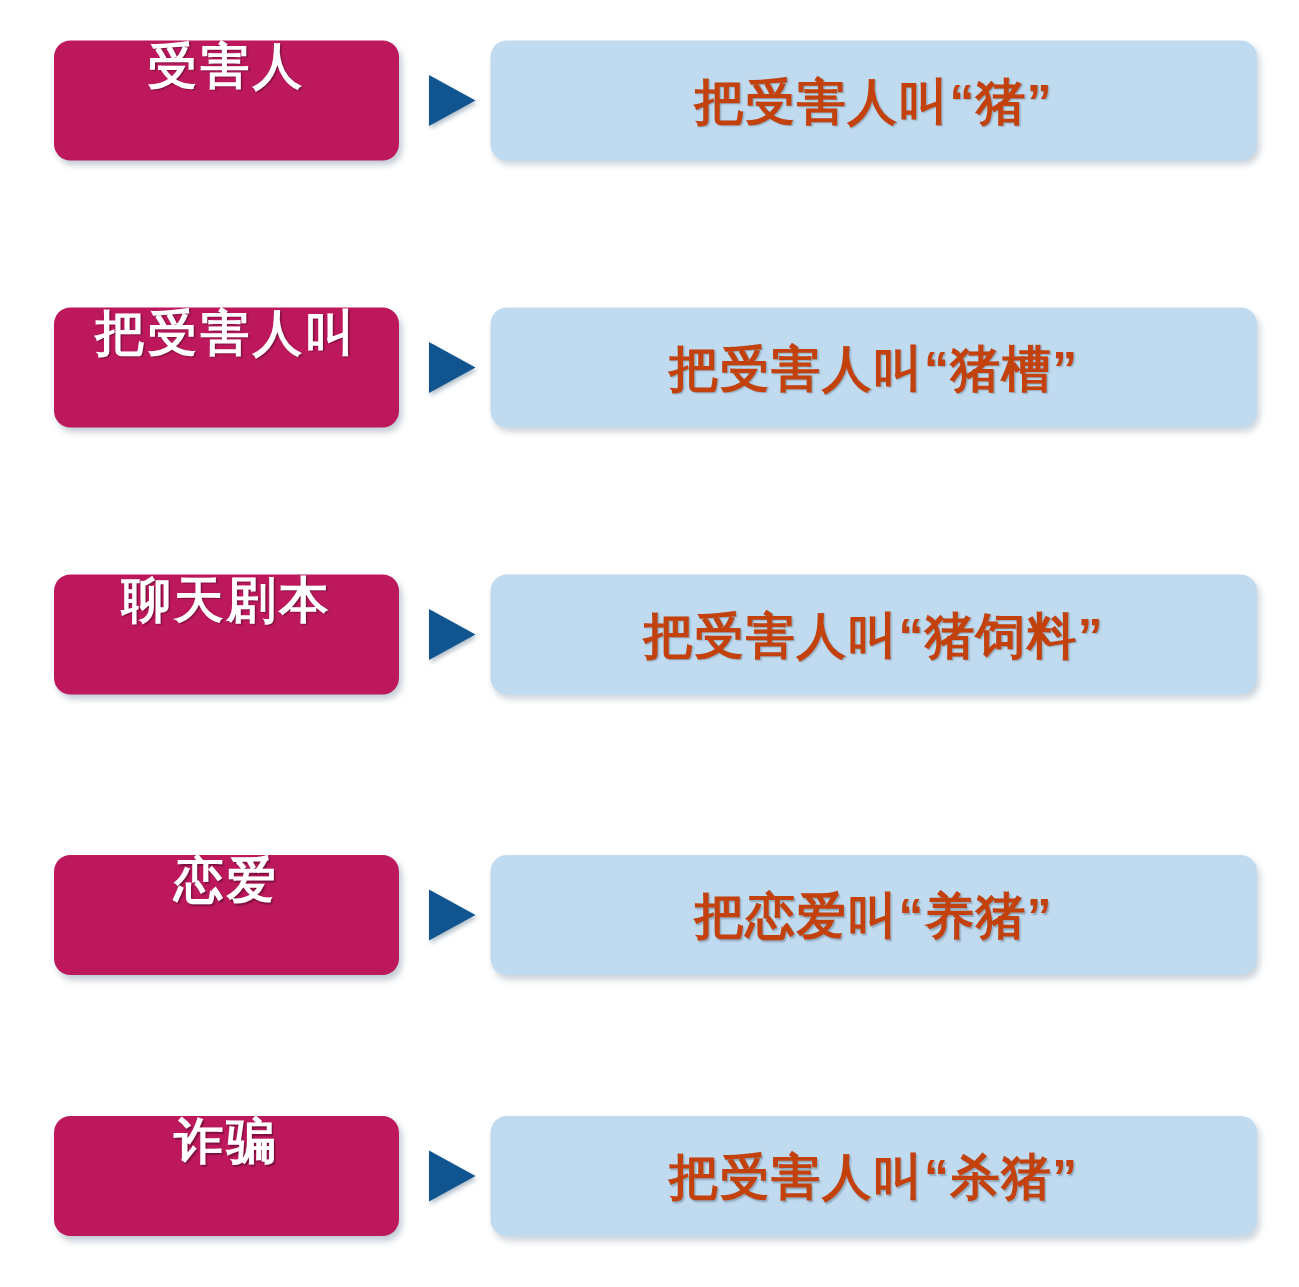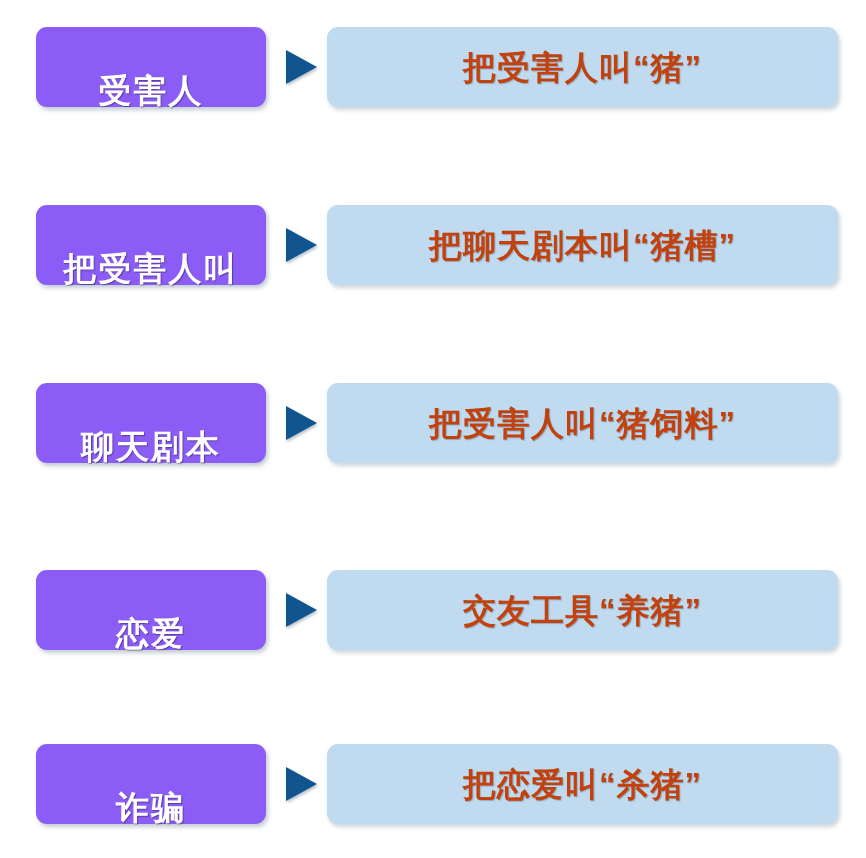--- a/index.html
+++ b/index.html
@@ -30,25 +30,25 @@
     display: flex;
     align-items: center;
   }
 
   .term-box {
     position: absolute;
     left: 36px;
     top: 0;
     width: 230px;
     height: 80px;
-    background: #8b5cf6;
+    background: #be185d;
     border-radius: 11px;
     box-shadow: 2px 3px 4px rgba(120, 140, 160, 0.45);
     display: flex;
-    align-items: flex-end;
+    align-items: flex-start;
     justify-content: center;
     box-sizing: border-box;
   }
 
   .term-label {
     color: #ffffff;
     font-size: 33px;
     font-weight: bold;
     letter-spacing: 2px;
     line-height: 1;
@@ -125,21 +125,21 @@
   <div class="row row-1">
     <div class="term-box">
       <span class="term-label">把受害人叫</span>
     </div>
     <div class="arrow-wrap">
       <svg class="arrow-icon" width="33" height="36" viewBox="0 0 33 36" aria-hidden="true">
         <polygon points="1,1 32,18 1,35" fill="#10558f"></polygon>
       </svg>
     </div>
     <div class="phrase-box">
-      <span class="phrase-label">把聊天剧本叫“猪槽”</span>
+      <span class="phrase-label">把受害人叫“猪槽”</span>
     </div>
   </div>
 
   <div class="row row-2">
     <div class="term-box">
       <span class="term-label">聊天剧本</span>
     </div>
     <div class="arrow-wrap">
       <svg class="arrow-icon" width="33" height="36" viewBox="0 0 33 36" aria-hidden="true">
         <polygon points="1,1 32,18 1,35" fill="#10558f"></polygon>
@@ -153,31 +153,31 @@
   <div class="row row-3">
     <div class="term-box">
       <span class="term-label">恋爱</span>
     </div>
     <div class="arrow-wrap">
       <svg class="arrow-icon" width="33" height="36" viewBox="0 0 33 36" aria-hidden="true">
         <polygon points="1,1 32,18 1,35" fill="#10558f"></polygon>
       </svg>
     </div>
     <div class="phrase-box">
-      <span class="phrase-label">交友工具“养猪”</span>
+      <span class="phrase-label">把恋爱叫“养猪”</span>
     </div>
   </div>
 
   <div class="row row-4">
     <div class="term-box">
       <span class="term-label">诈骗</span>
     </div>
     <div class="arrow-wrap">
       <svg class="arrow-icon" width="33" height="36" viewBox="0 0 33 36" aria-hidden="true">
         <polygon points="1,1 32,18 1,35" fill="#10558f"></polygon>
       </svg>
     </div>
     <div class="phrase-box">
-      <span class="phrase-label">把恋爱叫“杀猪”</span>
+      <span class="phrase-label">把受害人叫“杀猪”</span>
     </div>
   </div>
 
 </div>
 
 </body></html>

